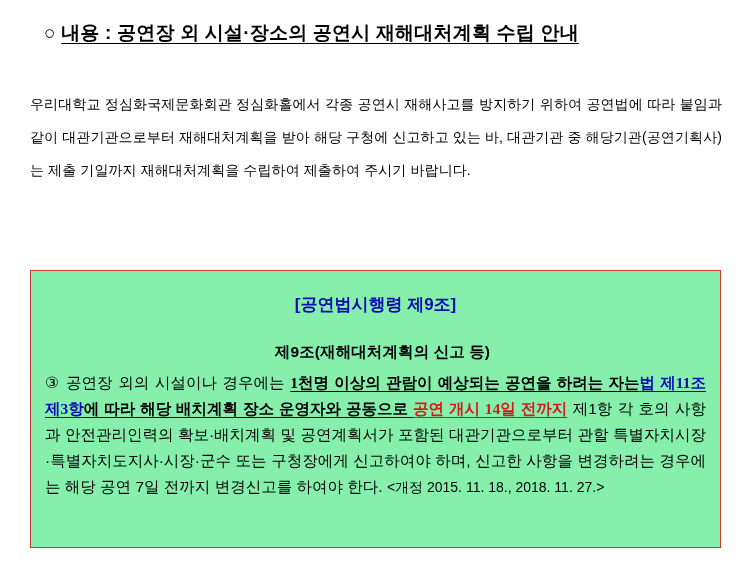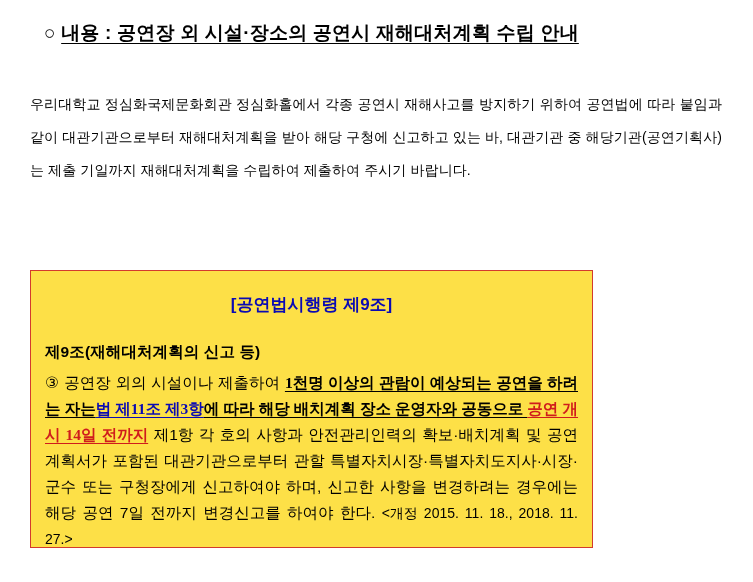--- a/index.html
+++ b/index.html
@@ -49,38 +49,39 @@
     line-height: 33px;
     text-align: justify;
     letter-spacing: 0.1px;
   }
 
   
   .redbox {
     position: absolute;
     left: 30px;
     top: 270px;
-    width: 563px;
+    width: 691px;
     height: 278px;
     border: 1px solid #d33a2d;
     box-sizing: border-box;
-    background: #fde047;
+    background: #86efac;
   }
   .redbox-title {
     margin-top: 22px;
     text-align: center;
     font-size: 17px;
     font-weight: bold;
     color: #0a0ab4;
   }
   .clause-title {
     margin: 26px 0 0 14px;
     font-size: 15.5px;
     font-weight: bold;
     letter-spacing: 0.1px;
+    text-align: center;
   }
   .clause-body {
     margin: 7px 14px 0 14px;
     font-size: 15.5px;
     line-height: 26px;
     text-align: justify;
     letter-spacing: 0px;
   }
   .clause-body .num {
     font-weight: normal;
@@ -108,18 +109,18 @@
 
   <div class="body-para">우리대학교 정심화국제문화회관 정심화홀에서 각종 공연시 재해사고를 방지하기 위하여 공연법에 따라 붙임과 같이 대관기관으로부터 재해대처계획을 받아 해당 구청에 신고하고 있는 바, 대관기관 중 해당기관(공연기획사)는 제출 기일까지 재해대처계획을 수립하여 제출하여 주시기 바랍니다.</div>
 
   <div class="redbox">
     <div class="redbox-title">[공연법시행령 제9조]</div>
 
     <div class="clause-title">제9조(재해대처계획의 신고 등)</div>
 
     <div class="clause-body nowrapish">
       <span class="num">③</span>
-      <span>공연장 외의 시설이나 제출하여 </span><span class="u-line b">1천명 이상의 관람이 예상되는 공연을 하려는 자는</span><span class="blue u-line">법 제11조 제3항</span><span class="b u-line">에 따라 해당 배치계획 장소 운영자와 공동으로 </span><span class="red u-line">공연 개시 14일 전까지</span><span> 제1항 각 호의 사항과 안전관리인력의 확보·배치계획 및 공연계획서가 포함된 대관기관으로부터 관할 특별자치시장·특별자치도지사·시장·군수 또는 구청장에게 신고하여야 하며, 신고한 사항을 변경하려는 경우에는 해당 공연 7일 전까지 변경신고를 하여야 한다.</span>
+      <span>공연장 외의 시설이나 경우에는 </span><span class="u-line b">1천명 이상의 관람이 예상되는 공연을 하려는 자는</span><span class="blue u-line">법 제11조 제3항</span><span class="b u-line">에 따라 해당 배치계획 장소 운영자와 공동으로 </span><span class="red u-line">공연 개시 14일 전까지</span><span> 제1항 각 호의 사항과 안전관리인력의 확보·배치계획 및 공연계획서가 포함된 대관기관으로부터 관할 특별자치시장·특별자치도지사·시장·군수 또는 구청장에게 신고하여야 하며, 신고한 사항을 변경하려는 경우에는 해당 공연 7일 전까지 변경신고를 하여야 한다.</span>
       <span class="amend">&lt;개정 2015. 11. 18., 2018. 11. 27.&gt;</span>
     </div>
   </div>
 
 </div>
 
 </body></html>

